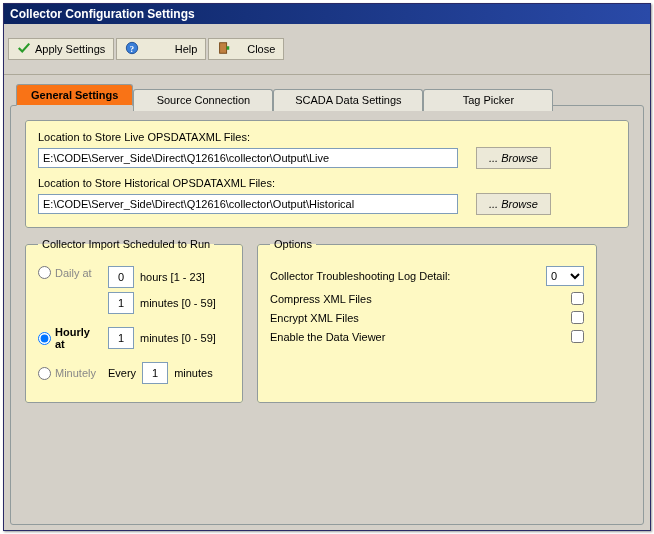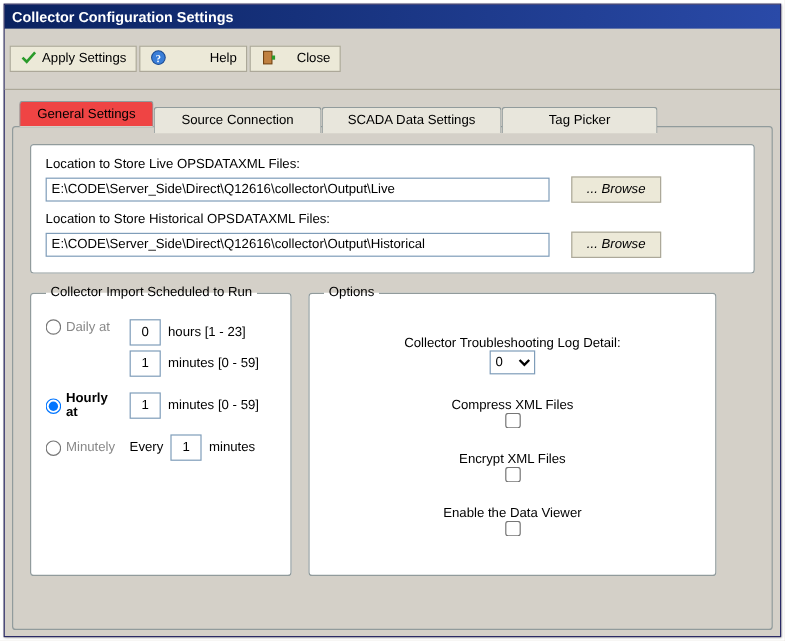--- a/index.html
+++ b/index.html
@@ -64,22 +64,22 @@
     border: 1px solid #919b9c;
     border-bottom: none;
     border-radius: 3px 3px 0 0;
     background: #eeece2;
     margin-right: 0;
     position: relative;
     top: 1px;
     font-size: 11px;
   }
   .tab.active {
-    font-weight: normal;
-    background: #ef4444;
+    font-weight: bold;
+    background: #f97316;
     border-bottom: 1px solid #d4d0c8;
     top: 1px;
     z-index: 3;
     text-align: right;
   }
   .tab:not(.active) {
     top: 6px;
     background: #e8e6dc;
   }
   .tabpanel {
@@ -89,21 +89,21 @@
     padding: 14px 14px;
     min-height: 420px;
     position: relative;
     z-index: 1;
   }
   fieldset {
     border: 1px solid #919b9c;
     border-radius: 3px;
     padding: 10px 12px 12px 12px;
     margin: 0 0 10px 0;
-    background: #ffffff;
+    background: #fef9c3;
   }
   legend {
     padding: 0 4px;
     font-size: 11px;
   }
   .label { margin-bottom: 4px; }
   .textin {
     border: 1px solid #7f9db9;
     background: #fff;
     height: 20px;
@@ -132,21 +132,21 @@
   .sched-row { display: flex; align-items: center; gap: 6px; margin: 6px 0; }
   .sched-row input[type=text] {
     width: 26px; height: 22px; text-align: center;
     border: 1px solid #7f9db9; background:#fff; font: inherit;
   }
   .sched-row .radio { width: 64px; display:flex; align-items:center; gap:4px; }
   .sched-row .radio input { margin:0; }
   .sched-row .radio.disabled { color: #888; }
   .sched-label { font-size: 11px; }
   .indent-col { display:flex; flex-direction:column; gap:4px; }
-  .opt-row { display:flex; align-items:center; justify-content:space-between; margin: 20px 0; flex-direction: column; }
+  .opt-row { display:flex; align-items:center; justify-content:space-between; margin: 6px 0; }
   .opt-row select {
     width: 38px; height: 20px; font: inherit;
     border: 1px solid #7f9db9; background:#fff;
   }
   .opt-row input[type=checkbox] { margin:0; }
 </style>
 </head>
 <body>
 
 <div class="window">

